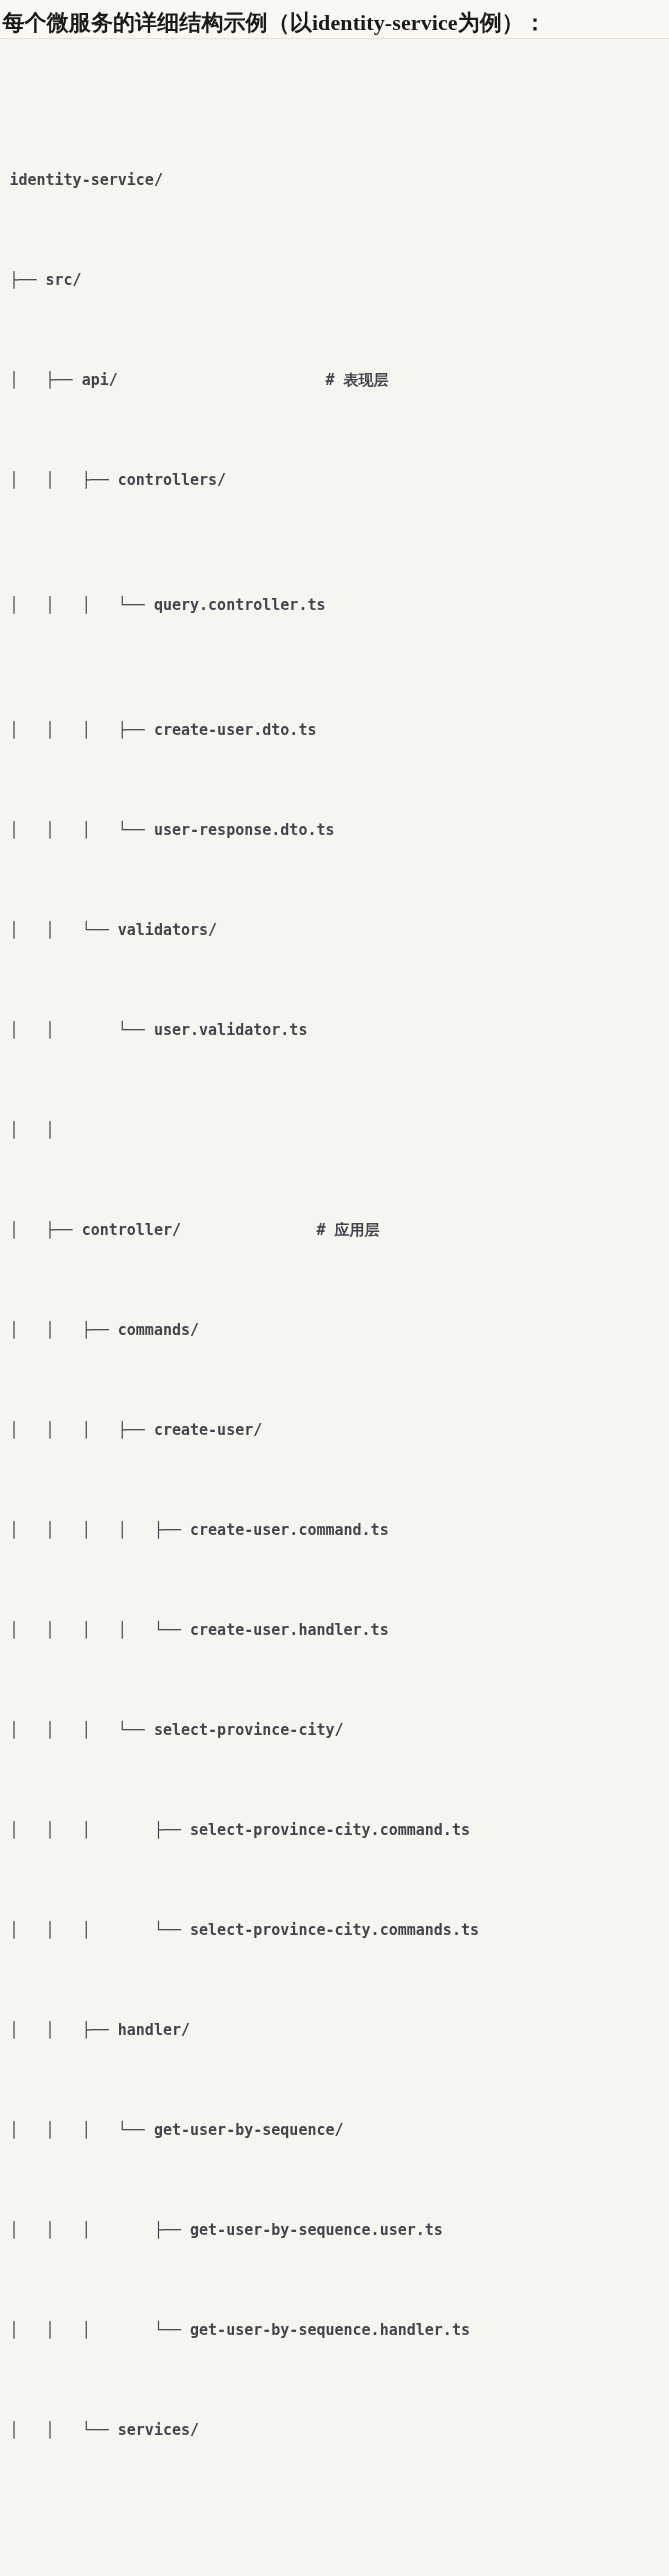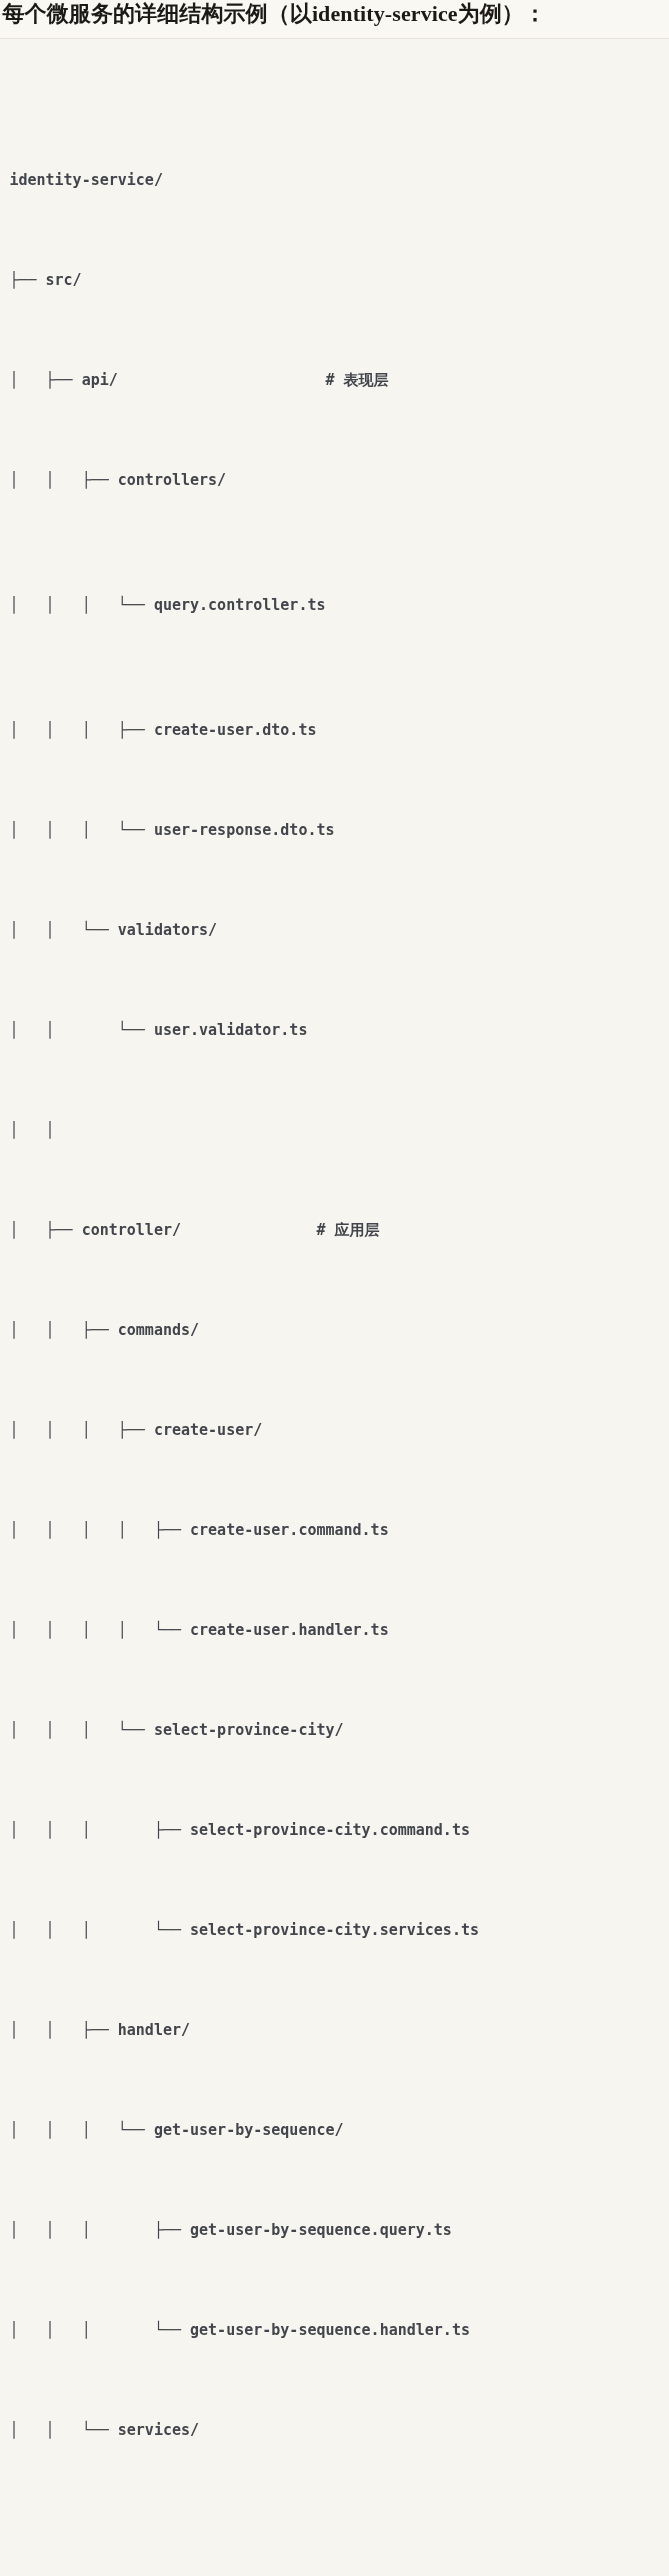--- a/index.html
+++ b/index.html
@@ -10,21 +10,21 @@
   body {
     width: 669px;
     height: 2576px;
     font-family: "Liberation Serif", "DejaVu Serif", serif;
     color: #23221E;
     overflow: hidden;
   }
   .title-wrap {
     height: 38px;
     display: flex;
-    align-items: flex-start;
+    align-items: flex-end;
     padding-left: 2.5px;
     box-sizing: border-box;
   }
   .page-title {
     font-size: 22px;
     font-weight: 700;
     color: #1B1A17;
     letter-spacing: 0.1px;
     line-height: 1.3;
   }
@@ -86,27 +86,27 @@
     <div class="tline">│   │   │   ├── create-user/</div>
   
     <div class="tline">│   │   │   │   ├── create-user.command.ts</div>
   
     <div class="tline">│   │   │   │   └── create-user.handler.ts</div>
   
     <div class="tline">│   │   │   └── select-province-city/</div>
   
     <div class="tline">│   │   │       ├── select-province-city.command.ts</div>
   
-    <div class="tline">│   │   │       └── select-province-city.services.ts</div>
+    <div class="tline">│   │   │       └── select-province-city.commands.ts</div>
   
     <div class="tline">│   │   ├── handler/</div>
   
     <div class="tline">│   │   │   └── get-user-by-sequence/</div>
   
-    <div class="tline">│   │   │       ├── get-user-by-sequence.query.ts</div>
+    <div class="tline">│   │   │       ├── get-user-by-sequence.user.ts</div>
   
     <div class="tline">│   │   │       └── get-user-by-sequence.handler.ts</div>
   
     <div class="tline">│   │   └── services/</div>
   
     
   
     
   
     

